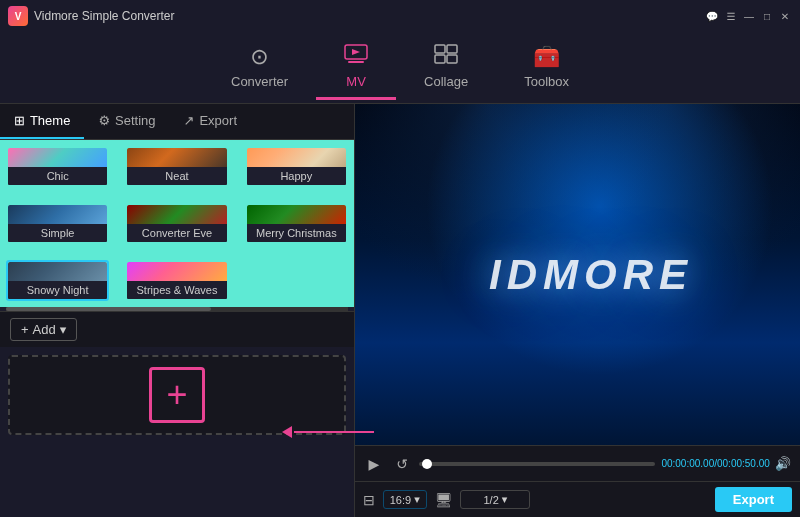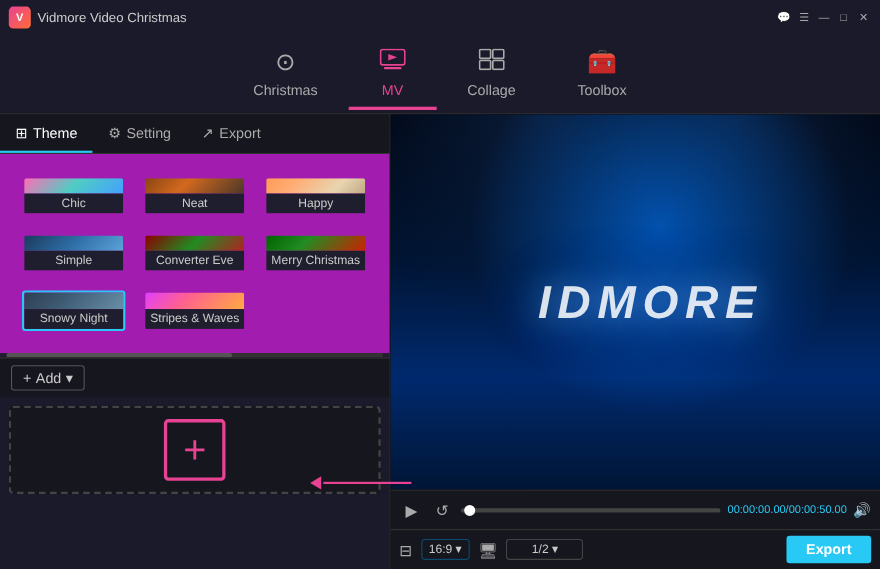--- a/index.html
+++ b/index.html
@@ -125,24 +125,24 @@
       color: #fff;
       border-bottom: 2px solid #29c9f5;
     }
     .panel-tab-icon { font-size: 13px; }
 
     
     .theme-grid {
       display: grid;
       grid-template-columns: repeat(3, 1fr);
       gap: 16px;
-      padding: 20px;
+      padding: 6px;
       overflow-y: auto;
       flex: 1;
-      background: #a21caf;
+      background: #5eead4;
     }
     .theme-card {
       display: flex;
       flex-direction: column;
       cursor: pointer;
       border: 2px solid transparent;
       border-radius: 3px;
       overflow: hidden;
     }
     .theme-card.selected {
@@ -395,35 +395,35 @@
       display: flex;
       background: #1e1e2e;
     }
   </style>
 </head>
 <body>
 
 <div class="title-bar">
   <div class="title-bar-left">
     <div class="app-icon">V</div>
-    <span class="app-title">Vidmore Video Christmas</span>
+    <span class="app-title">Vidmore Simple Converter</span>
   </div>
   <div class="title-bar-controls">
     <button class="title-btn">💬</button>
     <button class="title-btn">☰</button>
     <button class="title-btn">—</button>
     <button class="title-btn">□</button>
     <button class="title-btn">✕</button>
   </div>
 </div>
 
 <div class="nav-bar">
   <div class="nav-item">
     <span class="nav-icon">⊙</span>
-    <span>Christmas</span>
+    <span>Converter</span>
   </div>
   <div class="nav-item active">
     <span class="nav-icon">
       <svg width="24" height="20" viewBox="0 0 24 20" fill="none" xmlns="http://www.w3.org/2000/svg">
         <rect x="1" y="1" width="22" height="14" rx="2" stroke="#e84393" stroke-width="1.5" fill="none"></rect>
         <path d="M8 5 L16 8 L8 11 Z" fill="#e84393"></path>
         <rect x="4" y="17" width="16" height="2" rx="1" fill="#e84393"></rect>
       </svg>
     </span>
     <span>MV</span>

